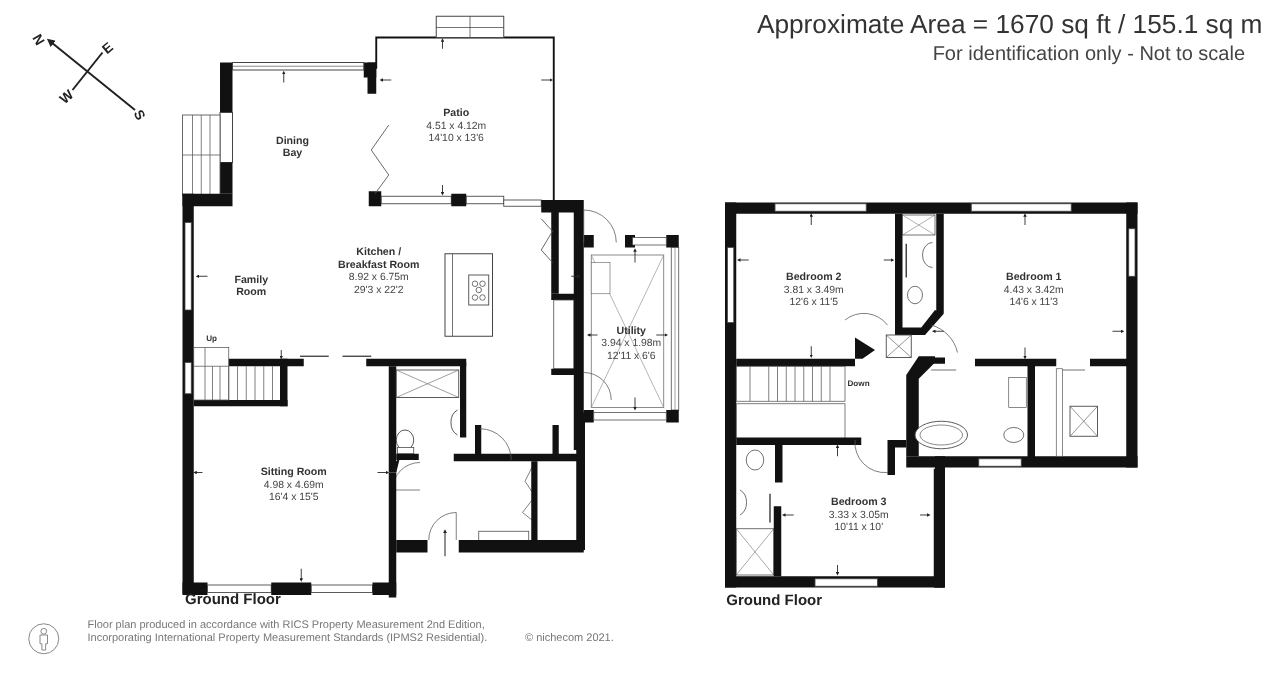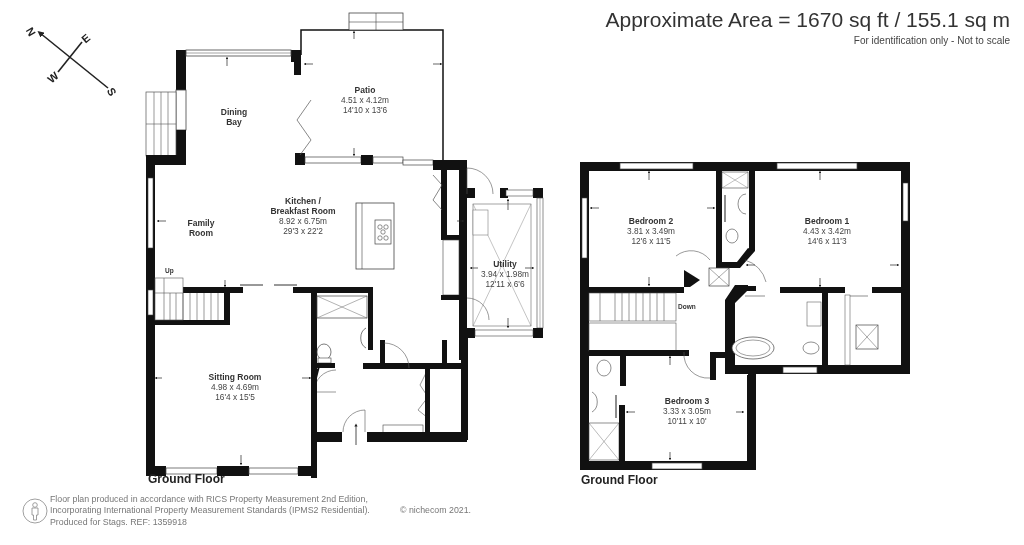--- a/index.html
+++ b/index.html
@@ -1,22 +1,22 @@
 <!DOCTYPE html>
 <html><head>
   <meta charset="utf-8">
   <style>
     html, body { margin: 0; padding: 0; background: #ffffff; }
     body { width: 1024px; height: 545px; position: relative; overflow: hidden; font-family: "Liberation Sans", sans-serif; color: #222; }
     .abs { position: absolute; }
     .area-title { right: 14px; top: 8px; font-size: 21px; color: #333; white-space: nowrap; }
-    .area-sub { right: 14px; top: 35px; font-size: 10px; color: #444; white-space: nowrap; text-align: right; }
+    .area-sub { right: 28px; top: 35px; font-size: 16px; color: #444; white-space: nowrap; text-align: right; }
     .floor-label { font-size: 12px; font-weight: bold; color: #222; white-space: nowrap; }
     .footer { left: 50px; top: 494px; font-size: 8.8px; color: #777; line-height: 11.4px; }
-    .footer div { white-space: nowrap; }
+    .footer div { white-space: nowrap; margin-left: 20px; }
     .footer .copy { position: absolute; left: 350px; top: 11.4px; }
     .person-icon { left: 22px; top: 494px; width: 26px; height: 34px; }
     svg.plan { position: absolute; left: 0; top: 0; }
     .room-name { font-family: "Liberation Sans", sans-serif; font-size: 8.5px; font-weight: bold; fill: #333; }
     .room-dim { font-family: "Liberation Sans", sans-serif; font-size: 8.3px; fill: #444; }
     .compass-text { font-family: "Liberation Sans", sans-serif; font-size: 11px; font-weight: bold; fill: #222; }
     .small-label { font-family: "Liberation Sans", sans-serif; font-size: 6.5px; font-weight: bold; fill: #333; }
   </style>
 </head>
 <body>
@@ -322,15 +322,14 @@
 <div class="abs floor-label" style="left:581px; top:473px;">Ground Floor</div>
 
 <svg class="abs person-icon" viewBox="0 0 26 34">
   <circle cx="13" cy="17" r="12" fill="none" stroke="#888" stroke-width="0.8"></circle>
   <circle cx="13" cy="11" r="2.3" fill="none" stroke="#888" stroke-width="0.8"></circle>
   <path d="M10,14 L16,14 L16,21 L14.5,21 L14.5,26 L11.5,26 L11.5,21 L10,21 Z" fill="none" stroke="#888" stroke-width="0.8"></path>
 </svg>
 <div class="abs footer">
   <div>Floor plan produced in accordance with RICS Property Measurement 2nd Edition,</div>
   <div>Incorporating International Property Measurement Standards (IPMS2 Residential).</div>
-  <div>Produced for Stags.   REF: 1359918</div>
   <div class="copy">© nichecom 2021.</div>
 </div>
 
 </body></html>

